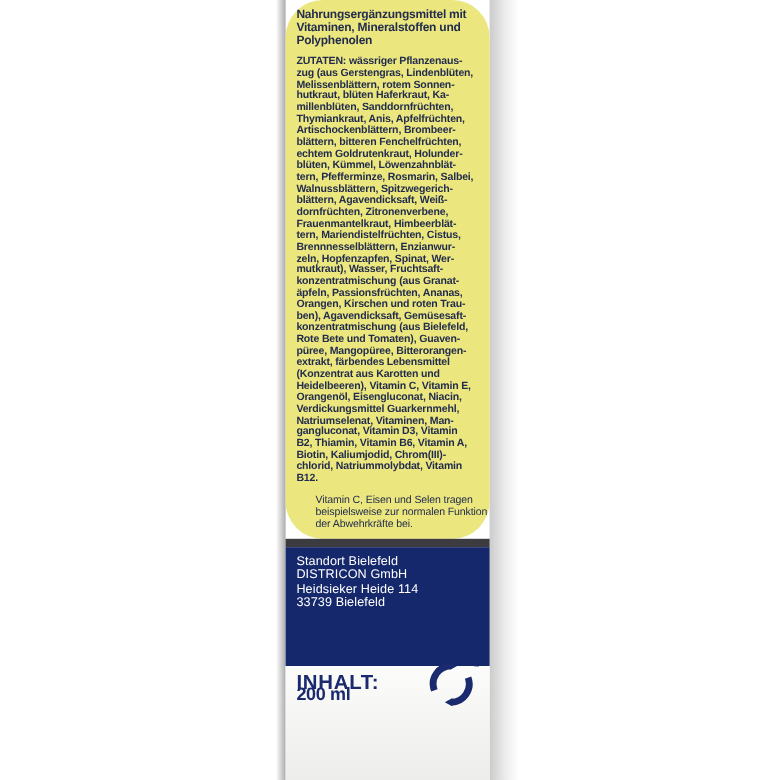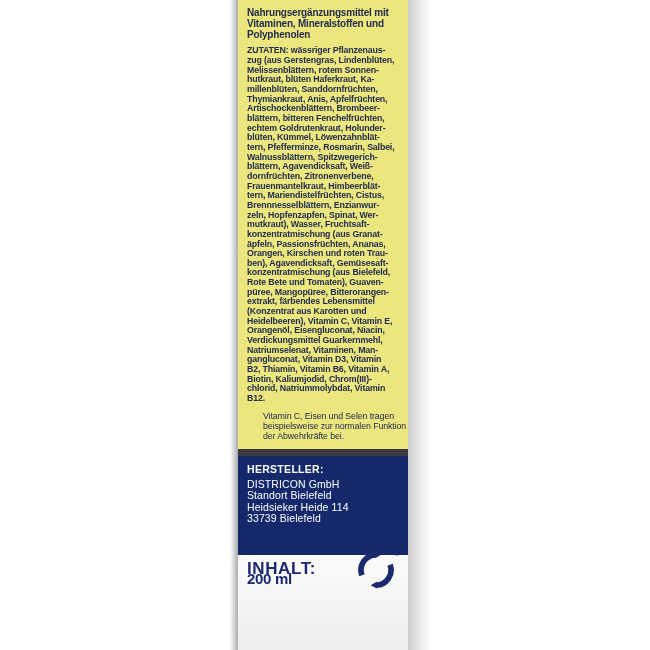--- a/index.html
+++ b/index.html
@@ -16,21 +16,21 @@
   .panel{position:absolute; left:238px; top:0; width:170px; height:650px;}
   .shadow-left{
     position:absolute; left:230px; top:0; width:8px; height:650px;
     background:linear-gradient(90deg, rgba(70,70,75,0) 0%, rgba(70,70,75,0.45) 100%);
   }
   .shadow-right{
     position:absolute; left:408px; top:0; width:24px; height:650px;
     background:linear-gradient(90deg, rgba(70,70,75,0.28) 0%, rgba(70,70,75,0.10) 55%, rgba(70,70,75,0) 100%);
   }
   .sec{position:absolute; left:0; width:100%;}
-  .sec-yellow{top:0; height:449px; background:var(--yellow); padding:8px 6px 0 9px;}
+  .sec-yellow{top:0; height:449px; background:var(--yellow); padding:8px 6px 0 9px;border-radius:31px;}
   .sec-band{top:449px; height:7px; background:var(--band);}
   .sec-navy{top:456px; height:99px; background:var(--navy); padding:7px 6px 0 9px;}
   .sec-white{
     top:555px; height:95px;
     background:linear-gradient(180deg,#fcfcfa 0%, #f5f5f3 45%, #ededeb 100%);
   }
   .heading{color:var(--ink); font-size:10px; font-weight:700; line-height:10.8px; letter-spacing:-0.2px; white-space:nowrap;}
   .ingredients{margin-top:6px; color:var(--ink); font-size:8.8px; font-weight:700; line-height:9.66px; letter-spacing:-0.15px; white-space:nowrap;}
   .claim{margin-top:7px; color:var(--ink); font-size:8.8px; font-weight:400; line-height:10.4px; letter-spacing:-0.1px; white-space:nowrap;margin-left:16px;}
   .manu-label{color:var(--white_text); font-size:10.5px; font-weight:700; letter-spacing:0.3px; margin-bottom:4px;}
@@ -97,24 +97,23 @@
     <div class="claim">
         <div>Vitamin C, Eisen und Selen tragen</div>
         <div>beispielsweise zur normalen Funktion</div>
         <div>der Abwehrkräfte bei.</div>
       </div>
   </div>
 
   <div class="sec sec-band"></div>
 
   <div class="sec sec-navy">
-    <div class="manu-label">HERSTELLER:</div>
     <div class="manu-lines">
+        <div>Standort Bielefeld</div>
         <div>DISTRICON GmbH</div>
-        <div>Standort Bielefeld</div>
         <div>Heidsieker Heide 114</div>
         <div>33739 Bielefeld</div>
       </div>
   </div>
 
   <div class="sec sec-white">
     <div class="inhalt-label">INHALT:</div>
     <div class="inhalt-value">200 ml</div>
     <div class="green-dot">
       <svg viewBox="0 0 100 100" aria-hidden="true">

